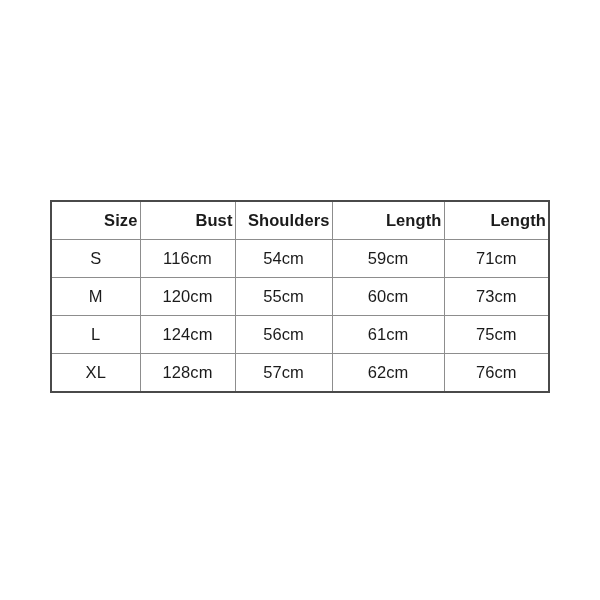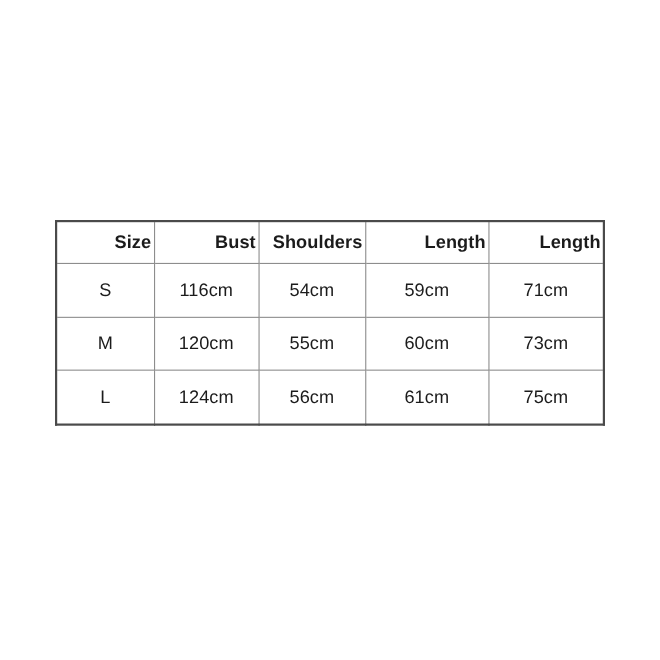--- a/index.html
+++ b/index.html
@@ -109,15 +109,22 @@
         <td>60cm</td>
         <td>73cm</td>
       </tr>
       <tr>
         <td>L</td>
         <td>124cm</td>
         <td>56cm</td>
         <td>61cm</td>
         <td>75cm</td>
       </tr>
+      <tr>
+        <td>XL</td>
+        <td>128cm</td>
+        <td>57cm</td>
+        <td>62cm</td>
+        <td>76cm</td>
+      </tr>
     </tbody>
   </table>
 </div>
 
 </body></html>

